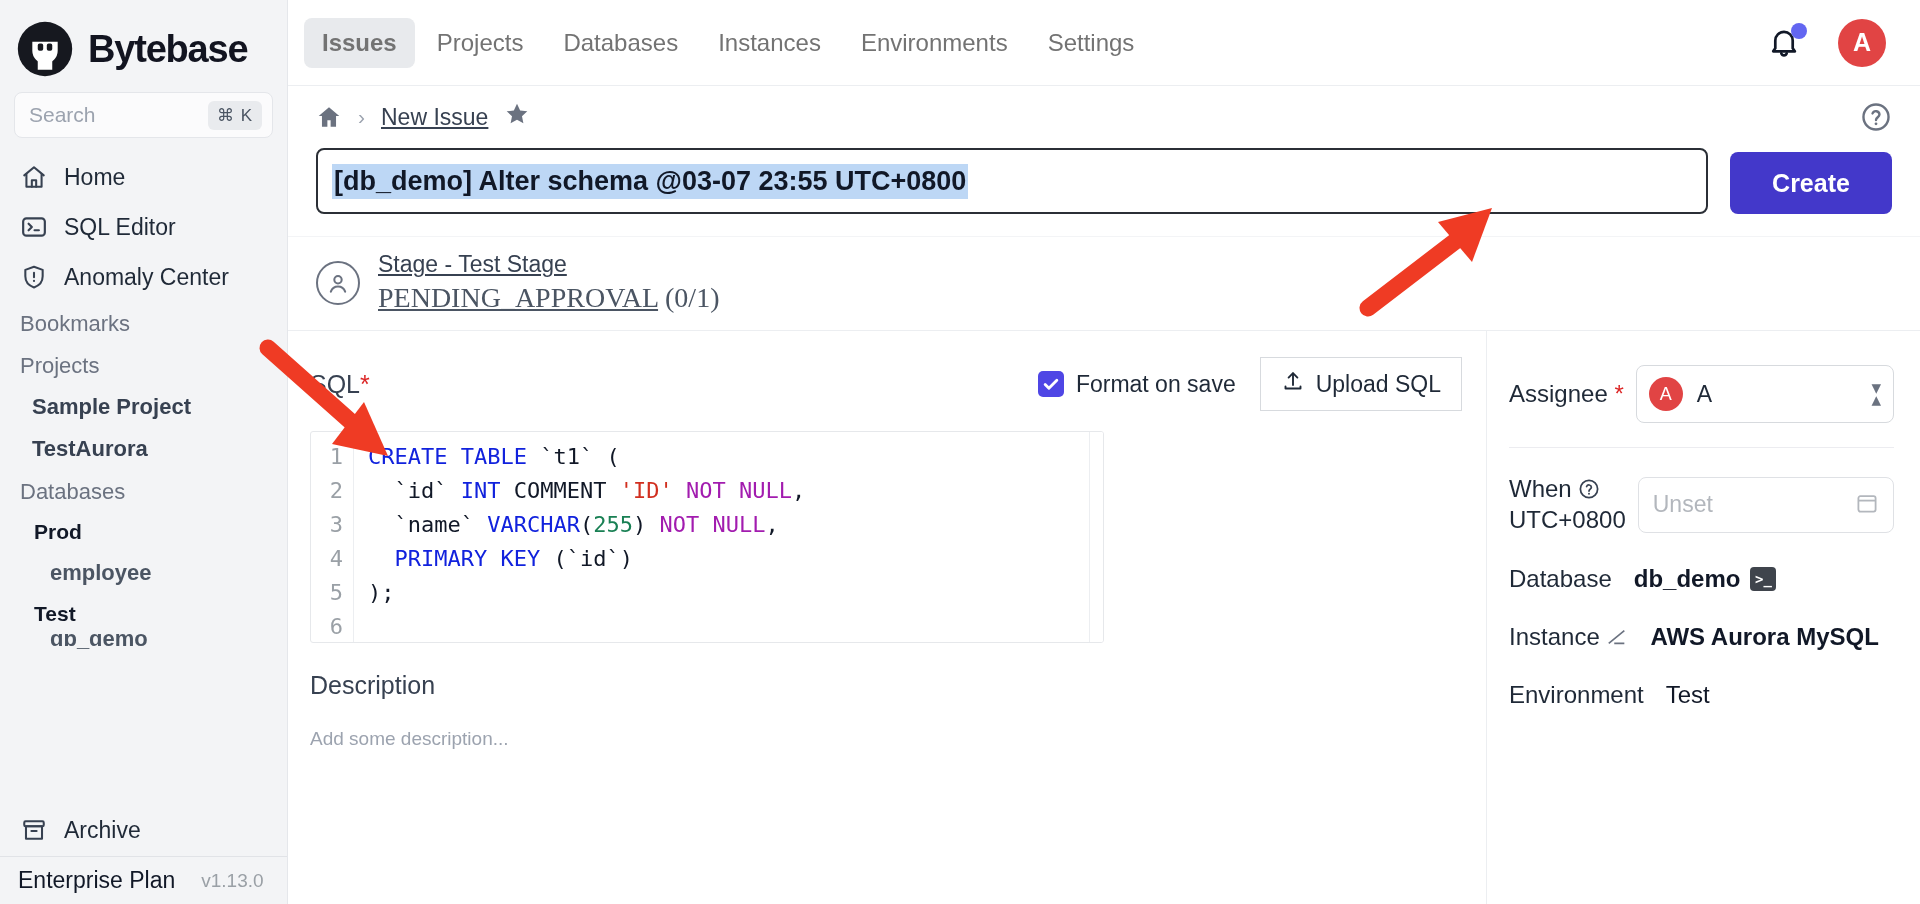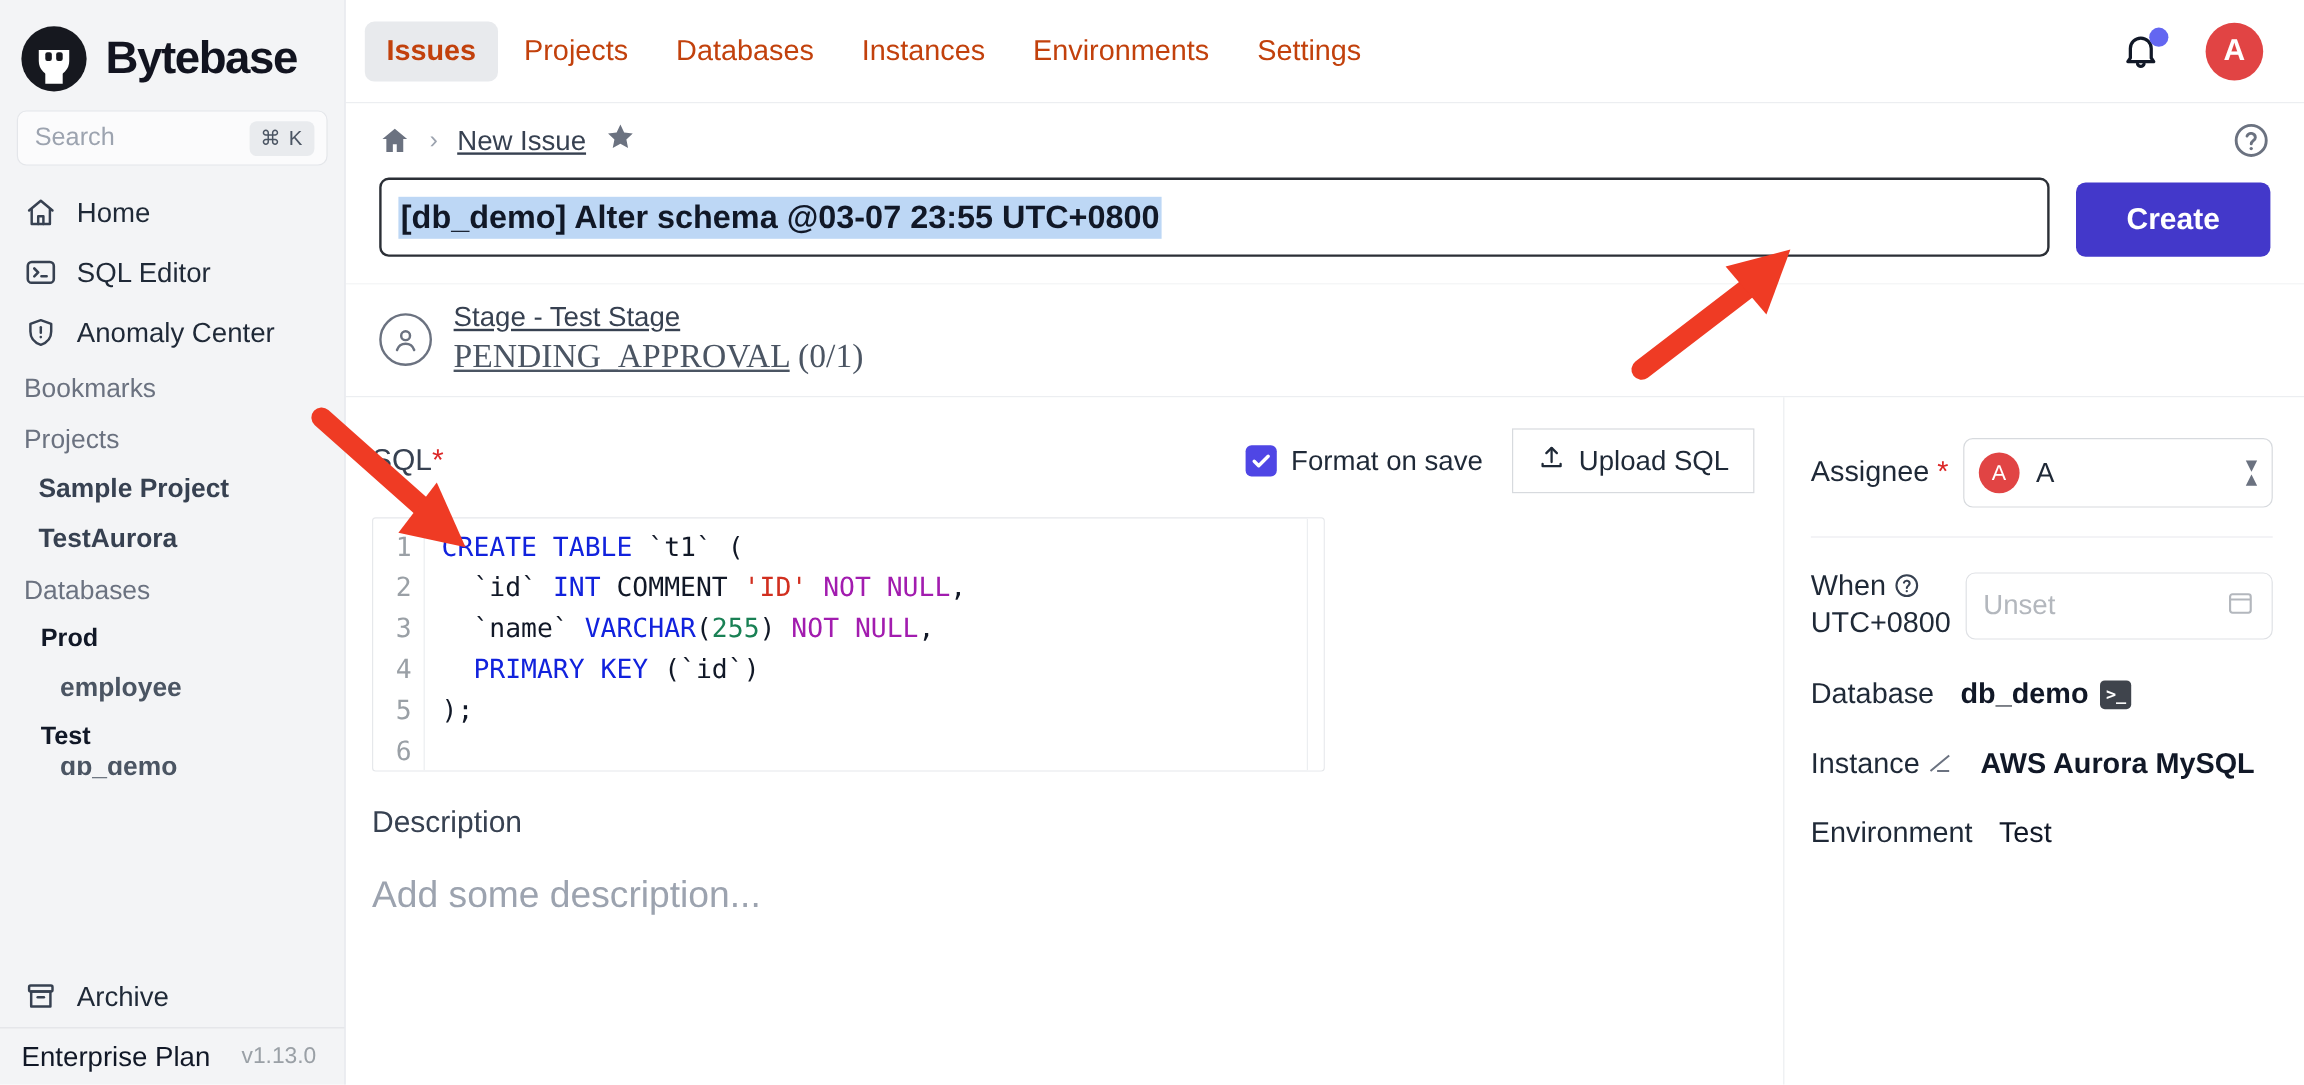--- a/index.html
+++ b/index.html
@@ -72,21 +72,21 @@
   
   .main { flex:1; height:904px; display:flex; flex-direction:column; min-width:0; }
 
   .topbar {
     height:86px; flex:0 0 86px; background:#fff;
     border-bottom:1px solid #eceef1;
     display:flex; align-items:center; padding:0 24px 0 16px;
   }
   .tabs { display:flex; align-items:center; gap:4px; }
   .tab {
-    font-size:24px; color:#c2410c; padding:11px 18px; border-radius:8px; cursor:pointer;
+    font-size:24px; color:#737373; padding:11px 18px; border-radius:8px; cursor:pointer;
   }
   .tab.active { background:#e8eaed; font-weight:700; }
   .top-right { margin-left:auto; display:flex; align-items:center; gap:34px; padding-right:10px;}
   .bell-wrap { position:relative; width:38px; height:38px; cursor:pointer; }
   .bell-dot {
     position:absolute; right:-3px; top:-1px; width:16px; height:16px;
     border-radius:50%; background:#6366f1;
   }
   .avatar {
     width:48px; height:48px; border-radius:50%; background:#e14444;
@@ -167,21 +167,21 @@
   }
   .code .k { color:#1122dd; }
   .code .id { color:#111827; }
   .code .s { color:#d12f1f; }
   .code .n { color:#198054; }
   .code .g { color:#a21caf; }
   .scroll-col {
     width:14px; border-left:1px solid #eceef1; background:#fff;
   }
   .desc-label { font-size:25px; color:#374151; margin-top:28px; }
-  .desc-ph { font-size:31px; color:#9ca3af; margin-top:28px; }
+  .desc-ph { font-size:19px; color:#9ca3af; margin-top:28px; }
 
   .right-pane {
     width:434px; flex:0 0 434px; border-left:1px solid #eceef1;
     padding:34px 26px 0 22px;
   }
   .field { display:flex; align-items:center; gap:12px; margin-bottom:6px; }
   .f-label { font-size:24px; color:#1f2937; }
   .f-label .req { color:#dc2626; }
   .sel-box {
     flex:1; height:58px; border:1px solid #d7dade; border-radius:8px;

